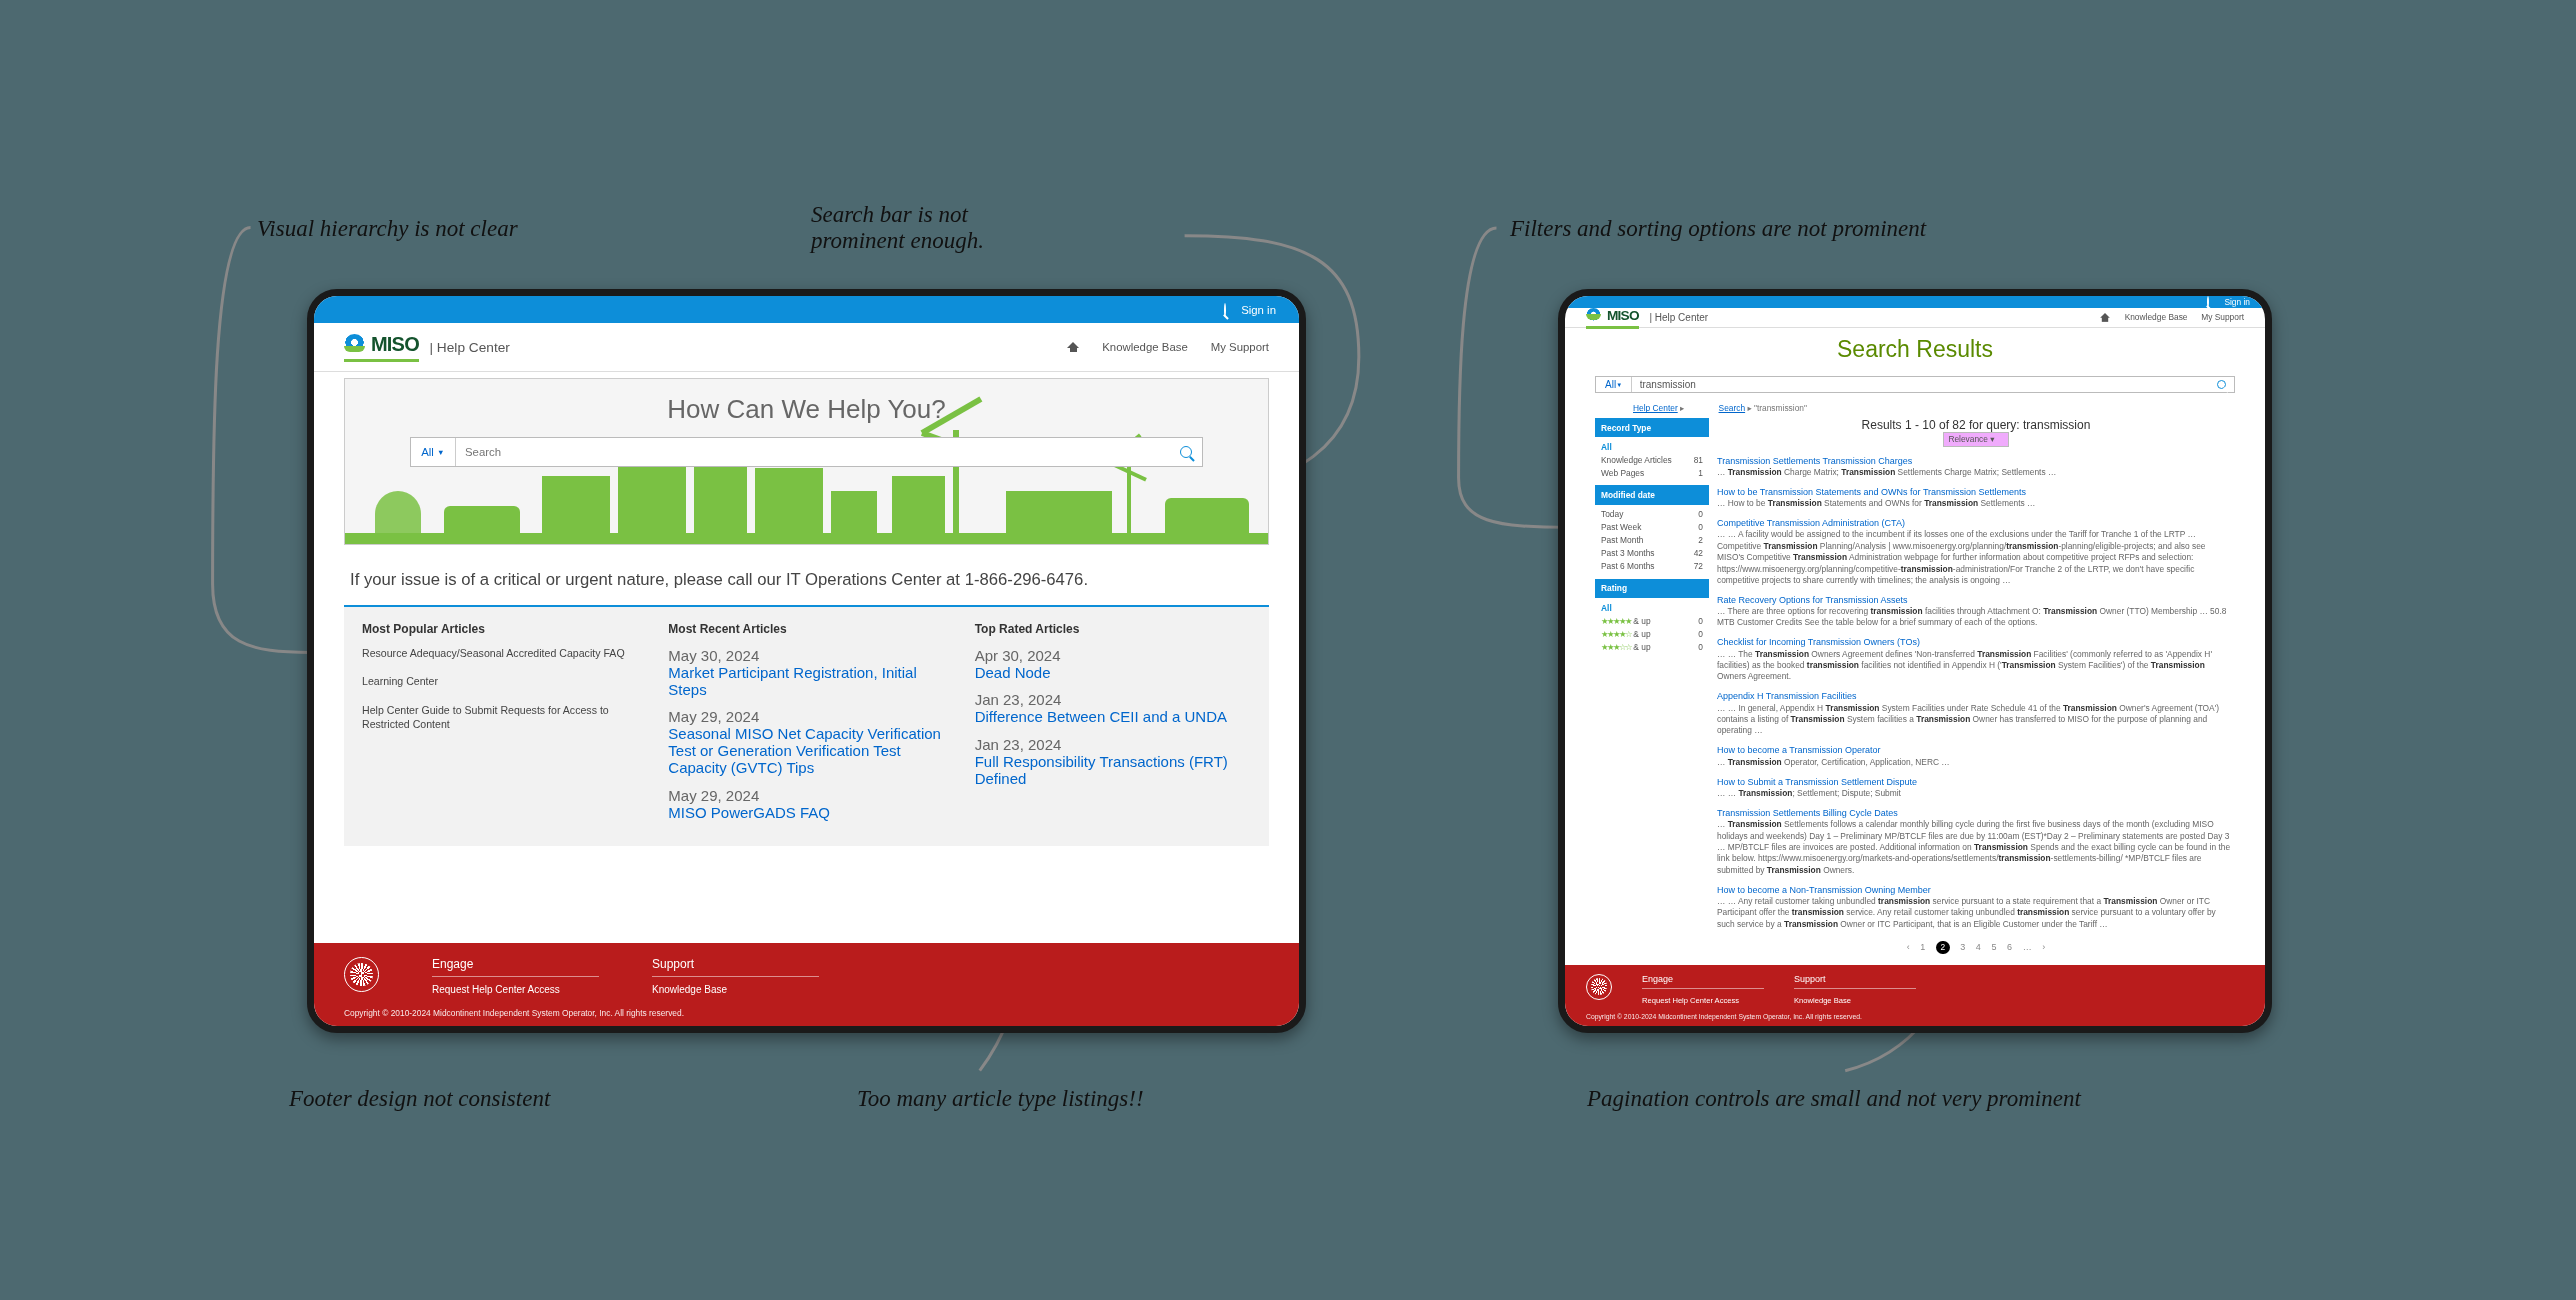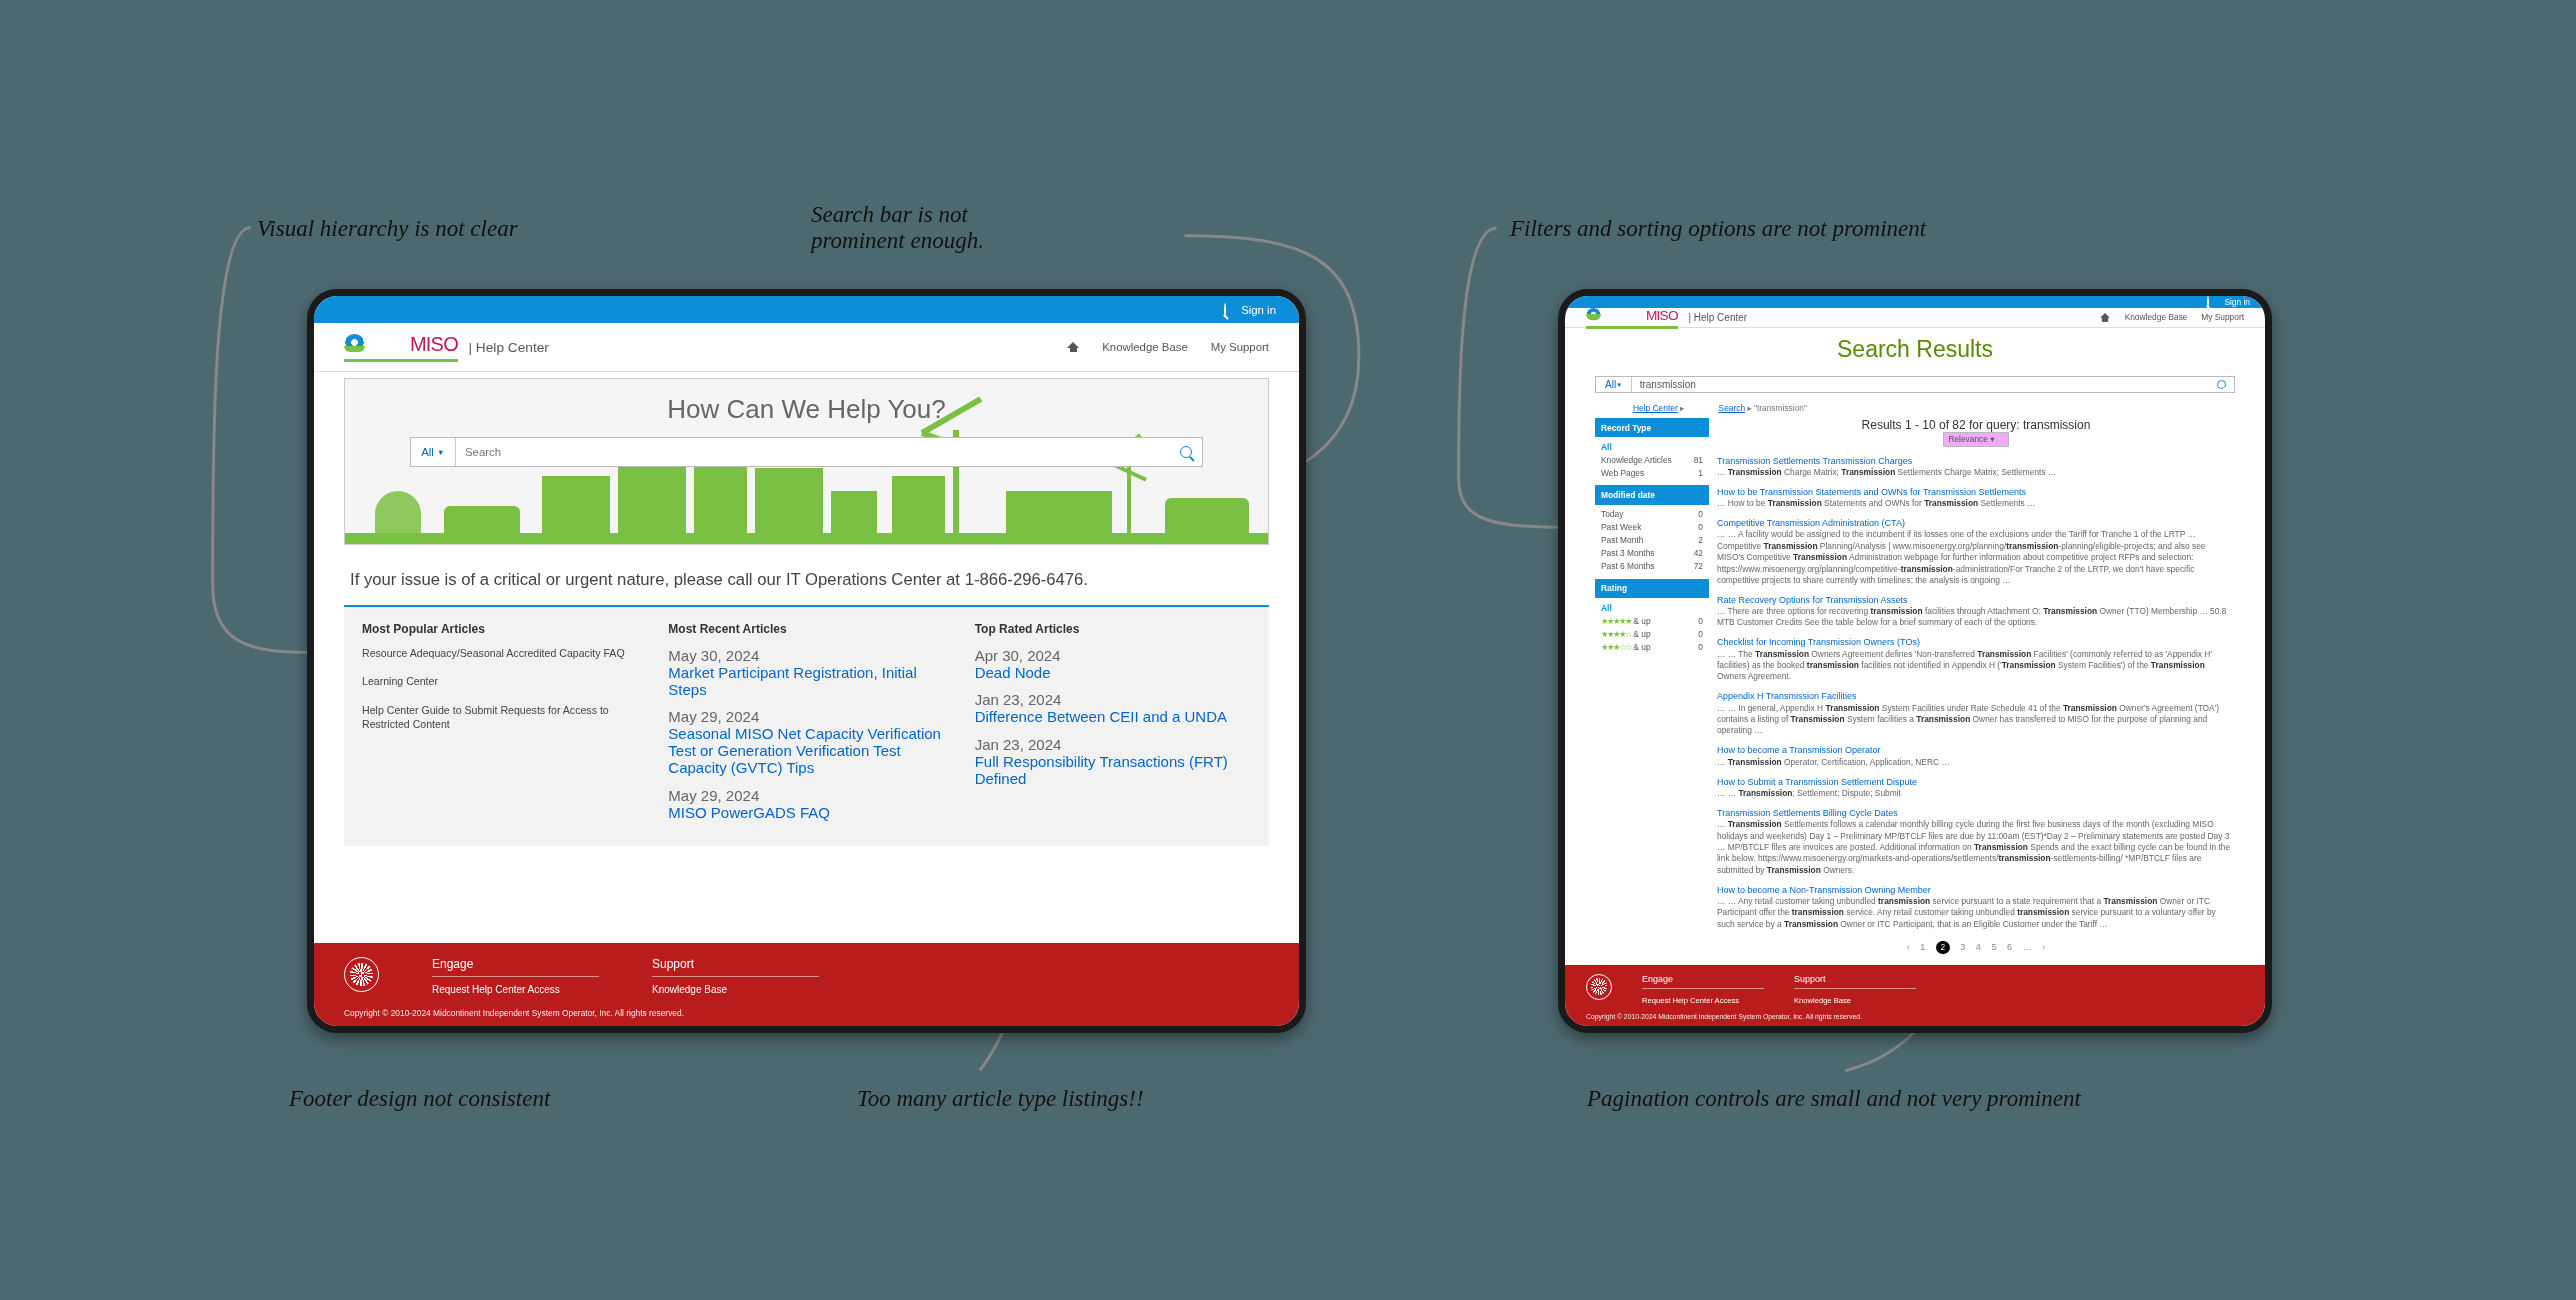--- a/index.html
+++ b/index.html
@@ -54,21 +54,21 @@
   .header {
     height: 49px;
     display:flex;
     align-items:center;
     padding: 0 30px;
     border-bottom:0.8px solid #ddd;
   }
   .logo-wrap { display:flex; align-items:center; gap:6px; }
   .logo-sun { width:21px; height:21px; border-radius:50%; background: radial-gradient(circle at 50% 40%, #fff 0 20%, #0d8ed9 22% 55%, transparent 56%); position:relative; }
   .logo-sun::after{content:"";position:absolute;left:0;right:0;bottom:3px;height:6px;background:#7ac143;border-radius:0 0 10.6px 10.6px;}
-  .logo-text { font-weight:normal; font-size:20px; color:#be185d; letter-spacing:-0.8px;margin-left:39px;}
+  .logo-text { font-weight:bold; font-size:20px; color:#14532d; letter-spacing:-0.8px;}
   .brand { position:relative; padding-bottom:4.6px;}
   .brand .underline{position:absolute;bottom:-1.5px;left:0;right:0;height:3.8px;background:#7ac143;}
   .help-label { color:#555; font-size:13.7px; margin-left:10.6px;}
   .navlinks { margin-left:auto; display:flex; gap:23px; color:#555; font-size:11.4px; align-items:center;}
   .home-icon{width:12px;height:10.6px;position:relative;}
   .home-icon::before{content:"";position:absolute;top:0;left:0;border-left:6px solid transparent;border-right:6px solid transparent;border-bottom:6px solid #555;}
   .home-icon::after{content:"";position:absolute;top:5.3px;left:2.3px;width:7.6px;height:5.3px;background:#555;}
   
   .hero {
     height: 167px;

